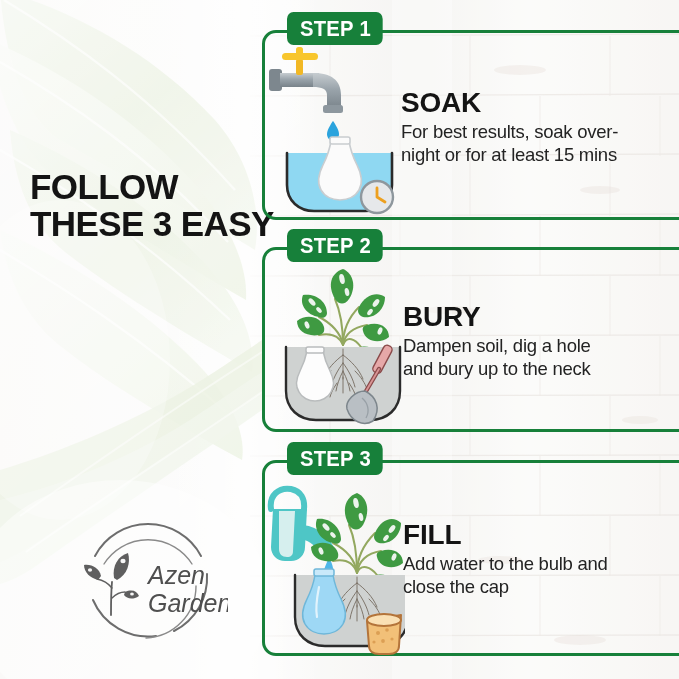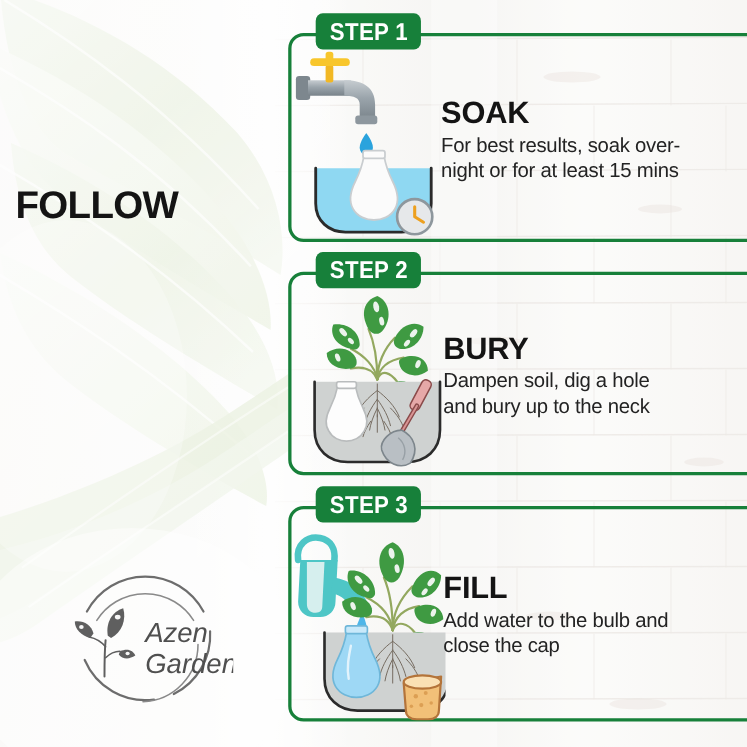--- a/index.html
+++ b/index.html
@@ -10,21 +10,21 @@
     position:relative;
     overflow:hidden;
   }
 
   
   #bg { position:absolute; inset:0; z-index:0; }
   #bg svg { display:block; width:679px; height:679px; }
 
   
   #left-panel {
-    position:absolute; left:0; top:0; width:262px; height:669px;
+    position:absolute; left:16px; top:0; width:262px; height:669px;
     z-index:3;
   }
   #headline {
     position:absolute; left:14px; top:168px; width:246px;
     font-family:"Liberation Sans", sans-serif;
     font-weight:bold;
     font-size:35px;
     line-height:37px;
     letter-spacing:-0.6px;
     color:#141414;
@@ -222,20 +222,21 @@
 
     <ellipse cx="120" cy="600" rx="150" ry="120" fill="#ffffff" opacity="0.45"></ellipse>
     <ellipse cx="60" cy="360" rx="110" ry="160" fill="#ffffff" opacity="0.28"></ellipse>
   </svg>
 </div>
 
 <div id="left-panel">
 
   <h1 id="headline">
     <span class="ln">FOLLOW</span>
+    <span class="ln">THESE 3 EASY</span>
   </h1>
 
   <div id="logo-block">
     <svg width="160" height="140" viewBox="0 0 160 140" xmlns="http://www.w3.org/2000/svg">
 
       <g fill="none" stroke="#6d6d6d" stroke-width="2" stroke-linecap="round">
         <path d="M27,44 A60,60 0 0 1 133,44"></path>
         <path d="M139,62 A60,60 0 0 1 106,119"></path>
         <path d="M88,124 A60,60 0 0 1 25,88"></path>
       </g>

